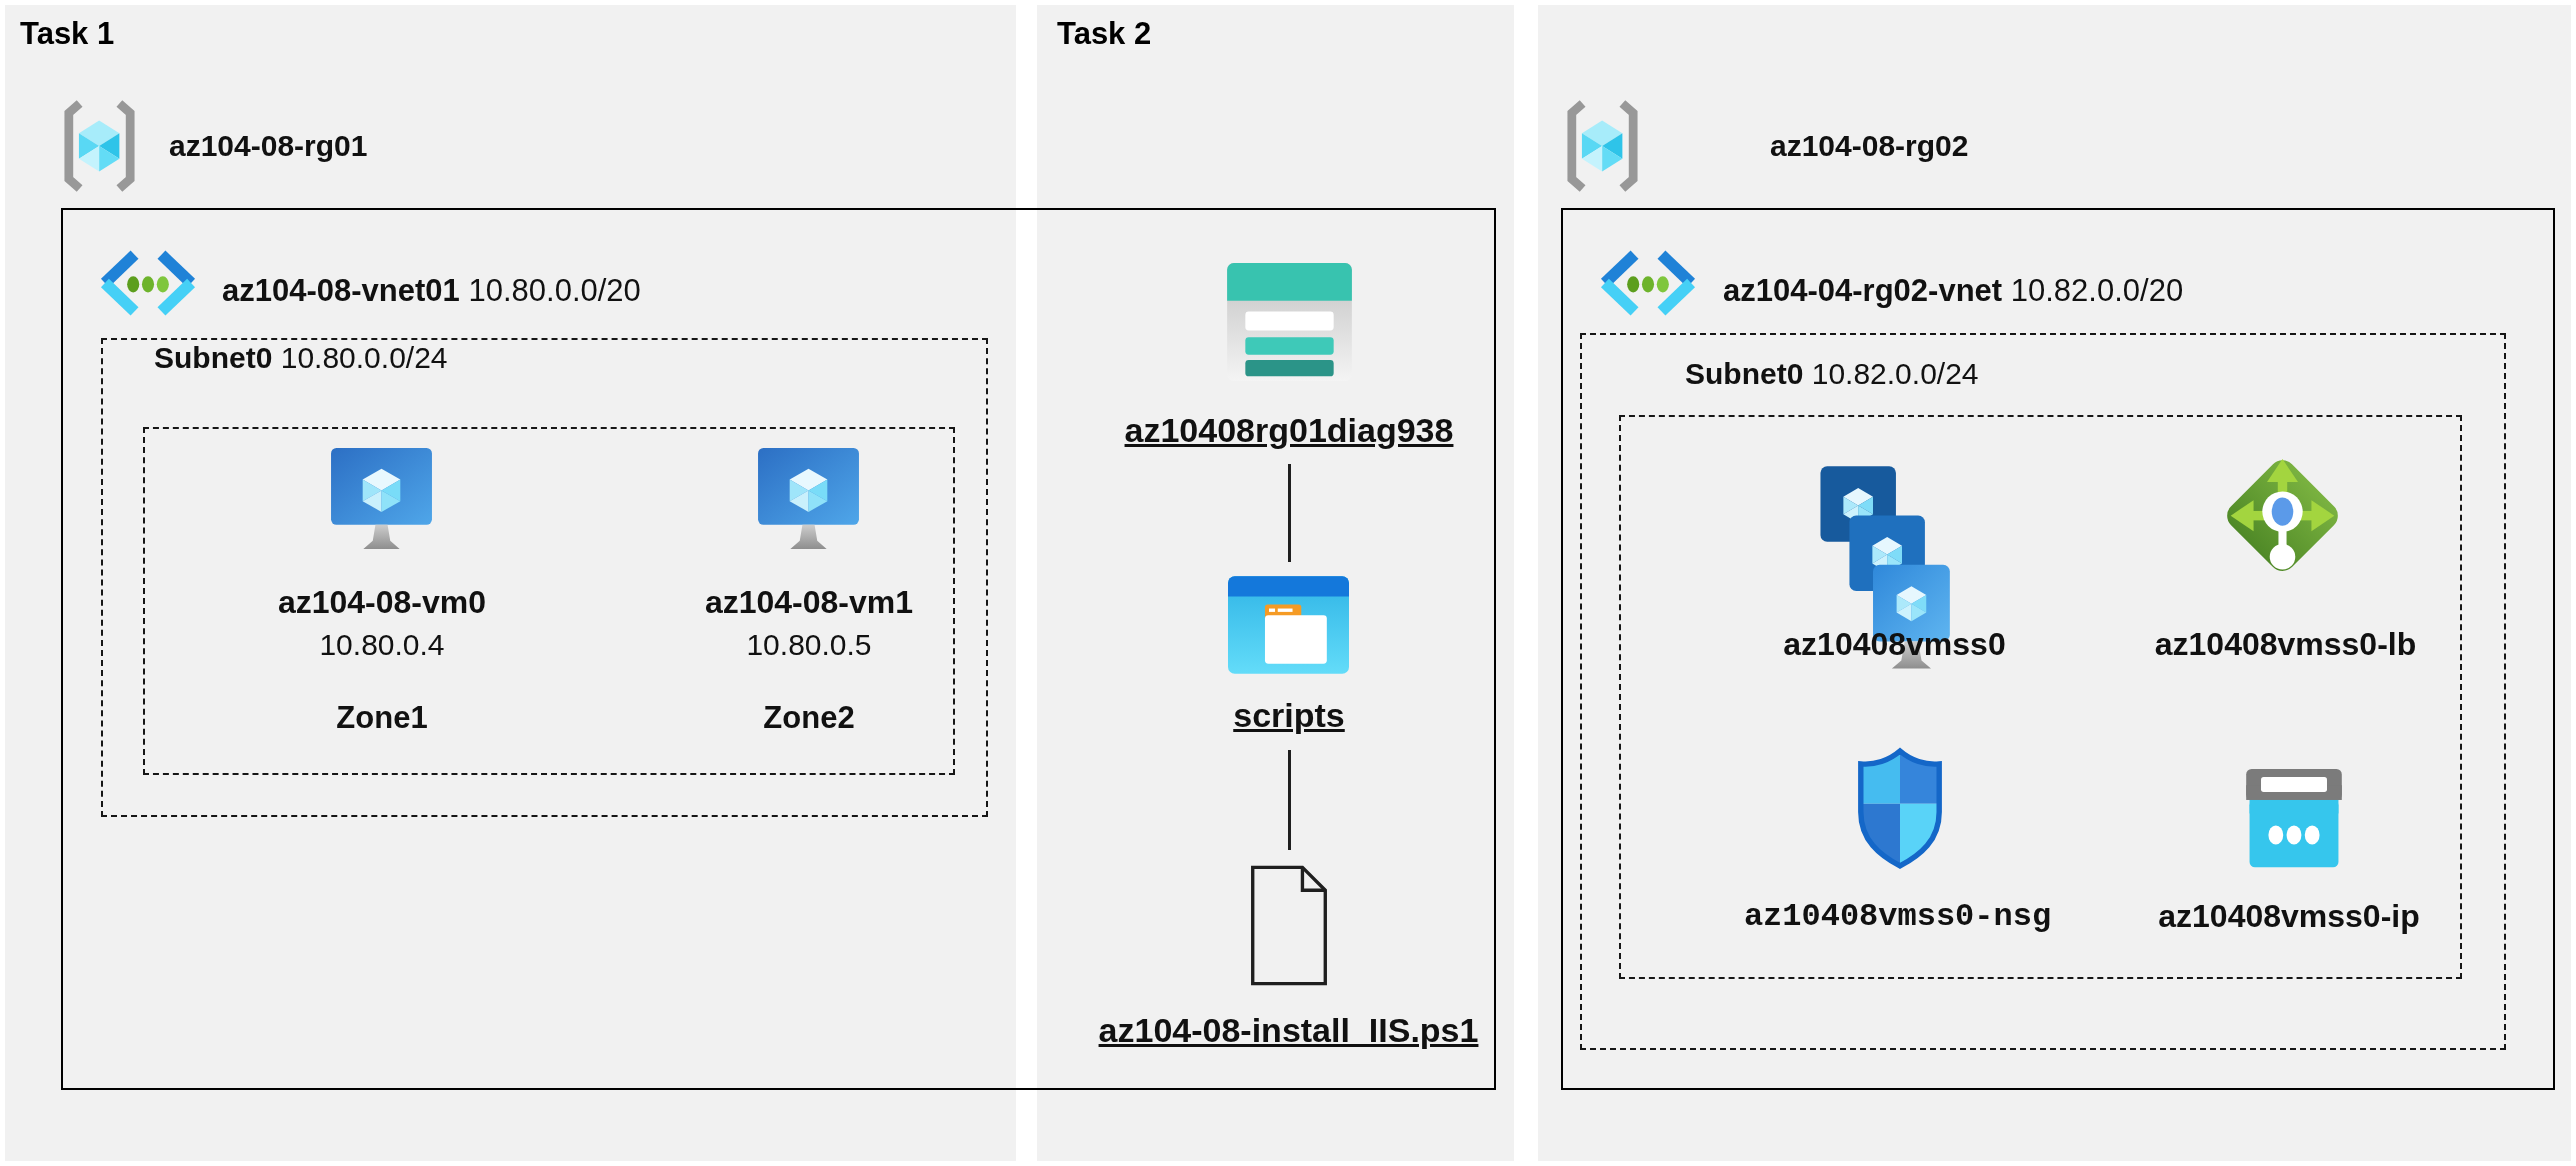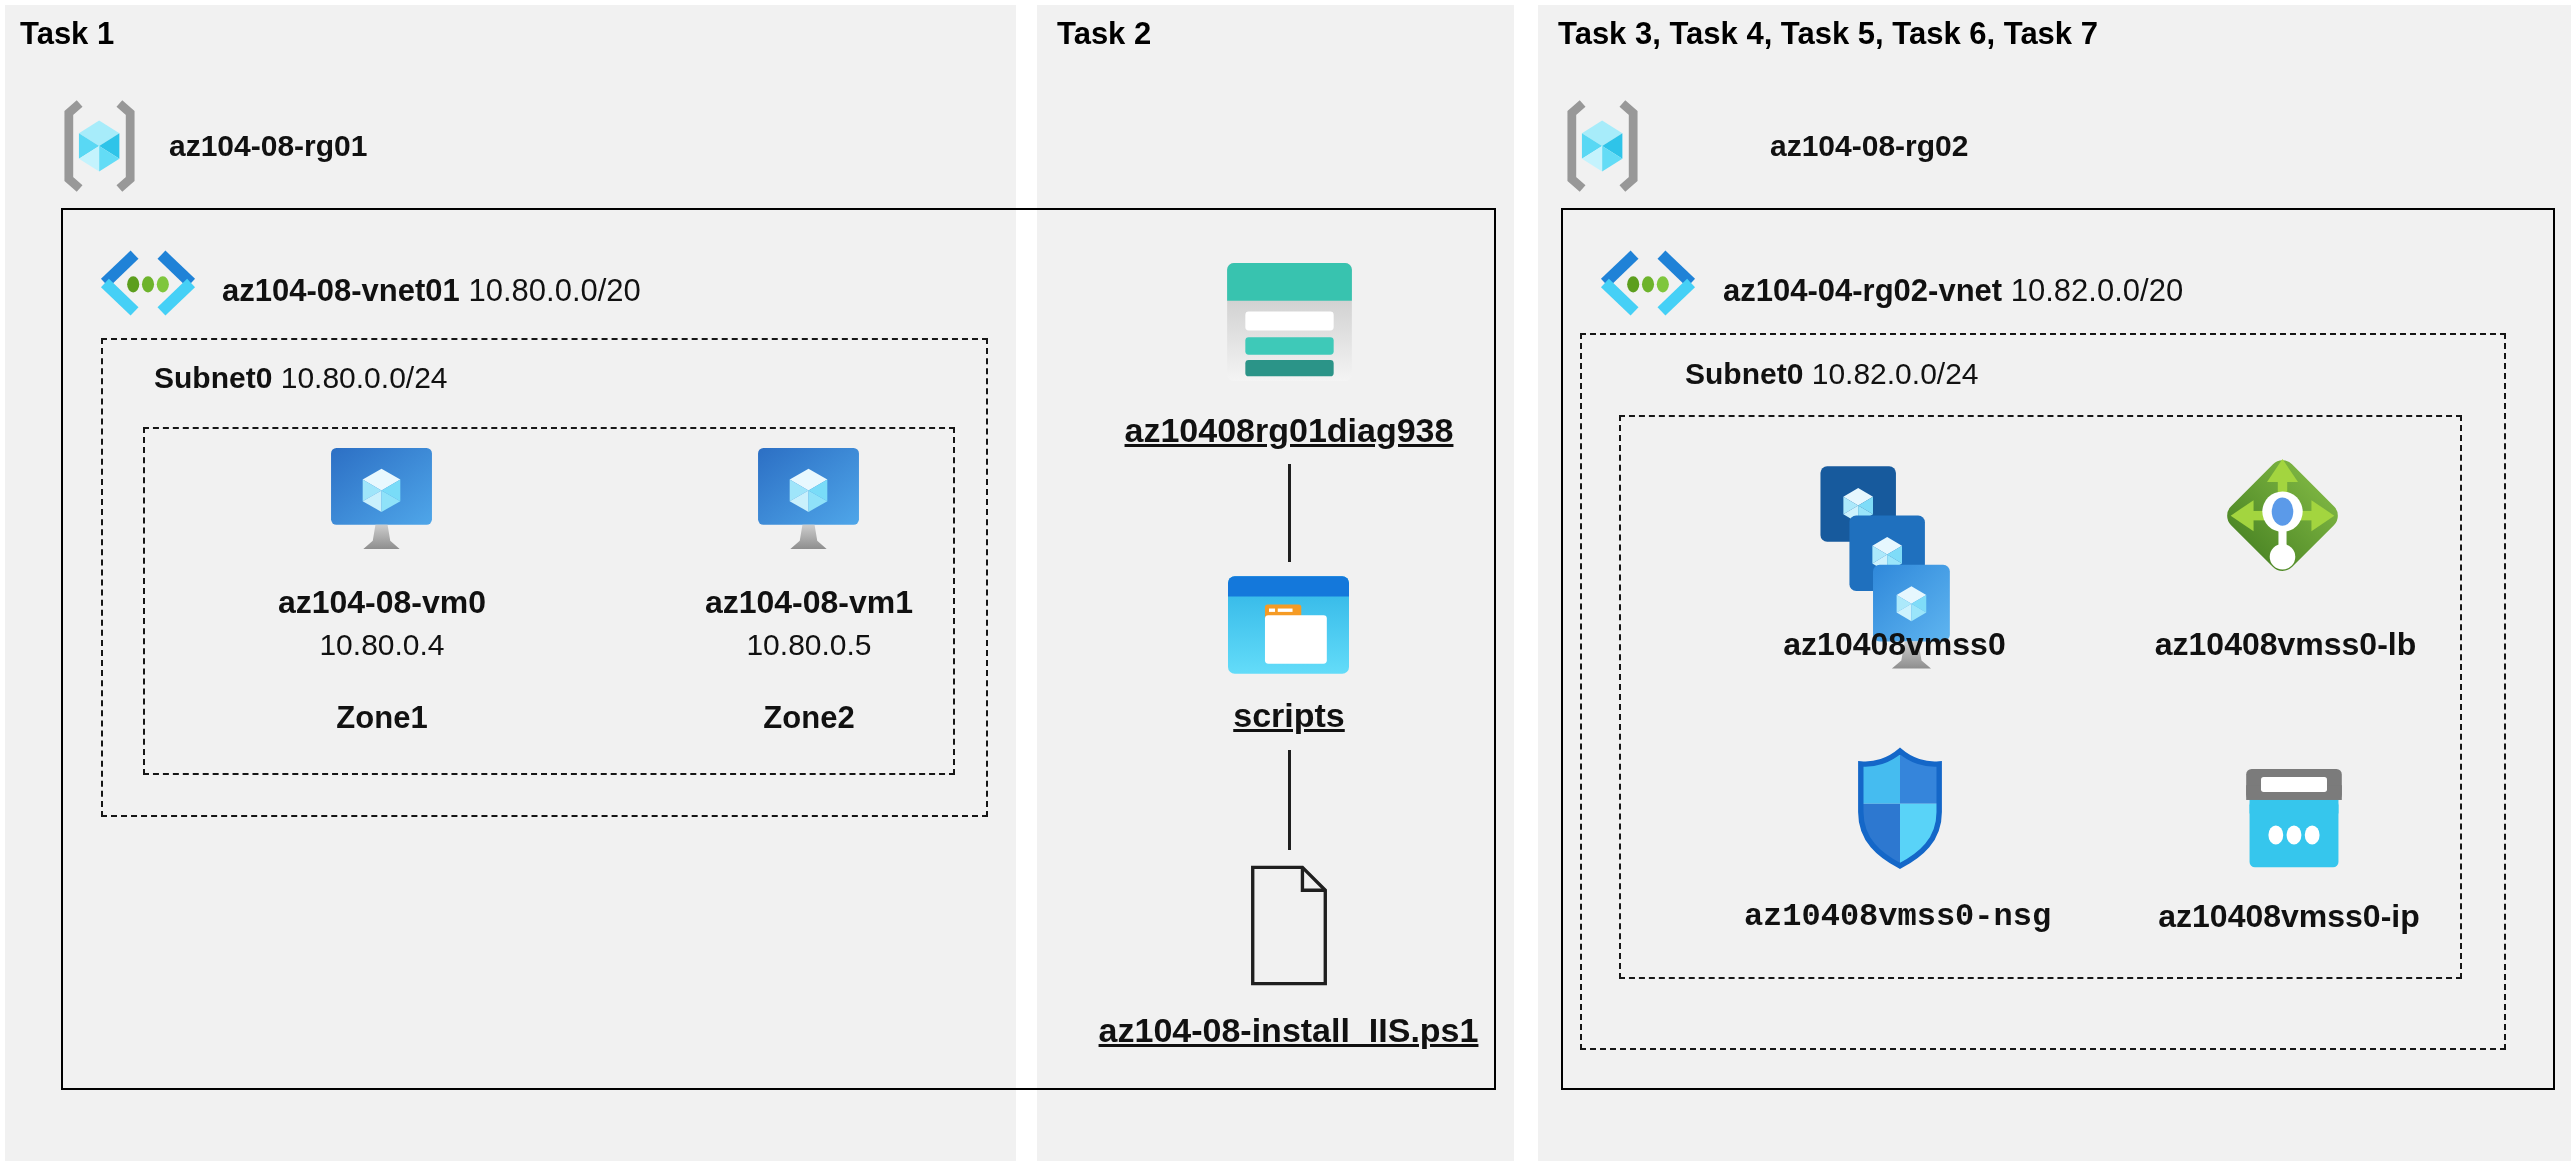--- a/index.html
+++ b/index.html
@@ -28,21 +28,20 @@
 <body>
 
 <div id="canvas">
 
   <div class="panel" style="left:5.4px;width:1011px;"></div>
   <div class="panel" style="left:1037px;width:477px;"></div>
   <div class="panel" style="left:1538px;width:1033px;"></div>
 
   <div class="panel-title" style="left:20px;top:16px;">Task 1</div>
   <div class="panel-title" style="left:1057px;top:16px;">Task 2</div>
-  <div class="panel-title" style="left:1558px;top:16px;">Task 3, Task 4, Task 5, Task 6, Task 7</div>
 
   <div class="abs" style="left:54px;top:98px;">
     <svg width="91" height="96" viewBox="0 0 135 142">
       <path d="M38,8 L22,22 L22,120 L38,134" fill="none" stroke="#989898" stroke-width="13"></path>
       <path d="M97,8 L113,22 L113,120 L97,134" fill="none" stroke="#989898" stroke-width="13"></path>
       <polygon points="67,33 97,52 67,71 37,52" fill="#a7ecfa"></polygon>
       <polygon points="37,52 67,71 37,90" fill="#59d8f4"></polygon>
       <polygon points="97,52 97,90 67,71" fill="#2ec4e9"></polygon>
       <polygon points="37,90 67,71 67,109" fill="#c4f3fd"></polygon>
       <polygon points="67,71 97,90 67,109" fill="#63dcf6"></polygon>
@@ -62,21 +61,21 @@
       <ellipse cx="80" cy="54" rx="9" ry="12" fill="#6db32b"></ellipse>
       <ellipse cx="102" cy="54" rx="9" ry="12" fill="#7fc63c"></ellipse>
     </svg>
   </div>
   <div class="lbl vnet-label" style="left:222px;top:273px;">
     <span class="b">az104-08-vnet01</span>
     <span>10.80.0.0/20</span>
   </div>
 
   <div class="dashed-box" style="left:101px;top:338px;width:887px;height:479px;"></div>
-  <div class="lbl subnet-label" style="left:154px;top:361px;">
+  <div class="lbl subnet-label" style="left:154px;top:341px;">
     <span class="b">Subnet0</span>
     <span>10.80.0.0/24</span>
   </div>
   <div class="dashed-box" style="left:143px;top:427px;width:812px;height:348px;"></div>
 
   <div class="abs" style="left:331px;top:448px;">
     <svg width="101" height="109" viewBox="0 0 150 162">
       <defs>
         <linearGradient id="vm0s" x1="0" y1="0" x2="1" y2="1">
           <stop offset="0" stop-color="#2c6fc4"></stop>

